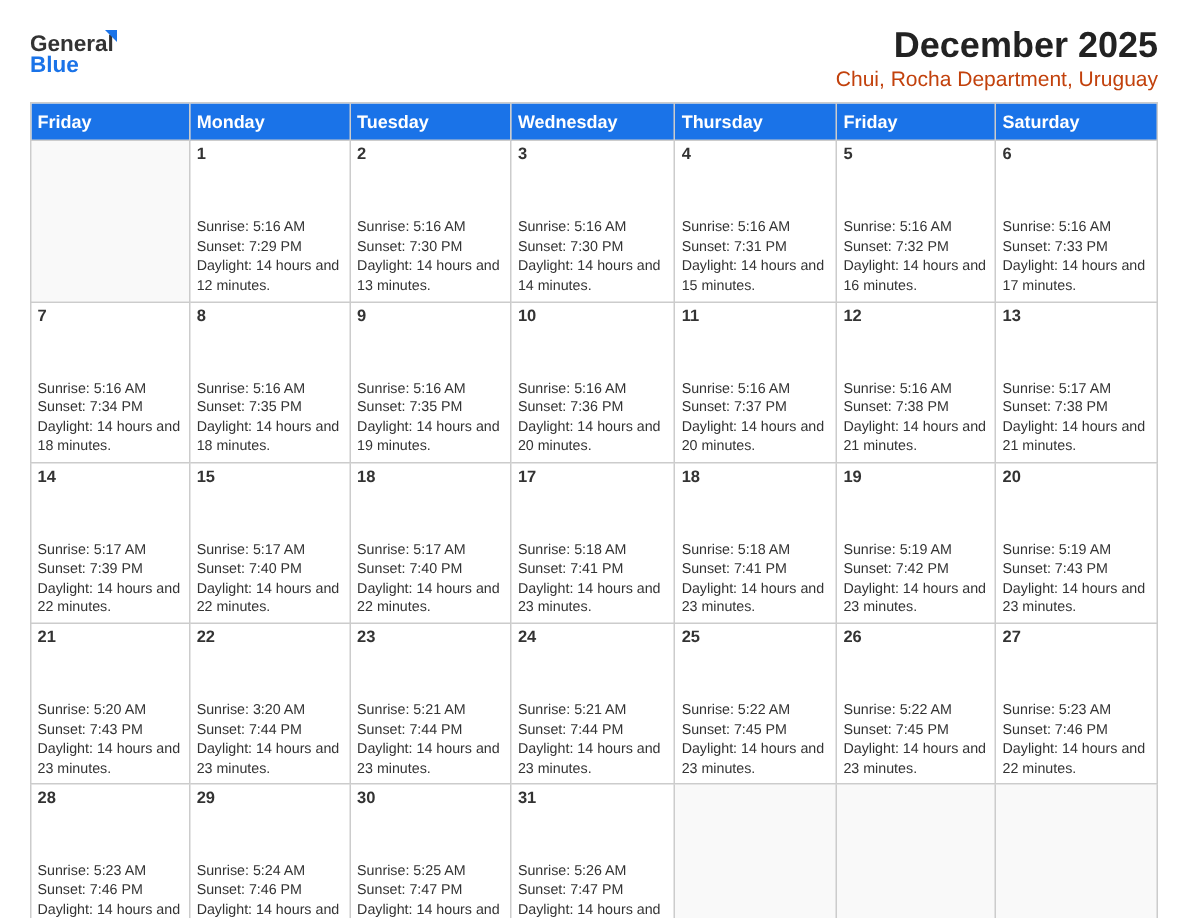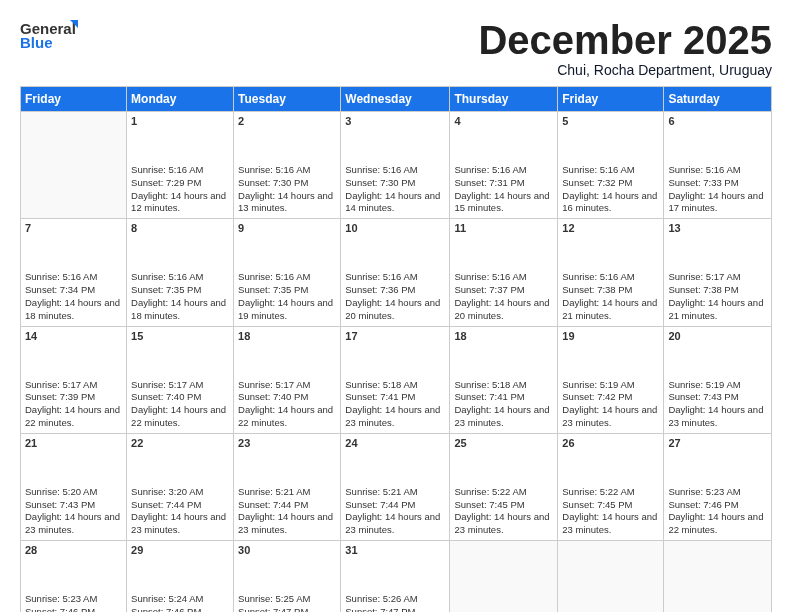--- a/index.html
+++ b/index.html
@@ -25,28 +25,28 @@
     }
     .logo {
       display: flex;
       align-items: center;
       gap: 4px;
     }
     .title-block {
       text-align: right;
     }
     .month-title {
-      font-size: 40px;
+      font-size: 24px;
       font-weight: bold;
       color: #222;
       line-height: 1.1;
     }
     .subtitle {
       font-size: 14px;
-      color: #0f172a;
+      color: #c2410c;
     }
     .calendar {
       width: 100%;
       border-collapse: collapse;
       flex: 1;
     }
     .calendar th {
       background: #1a73e8;
       color: #fff;
       font-size: 12px;

